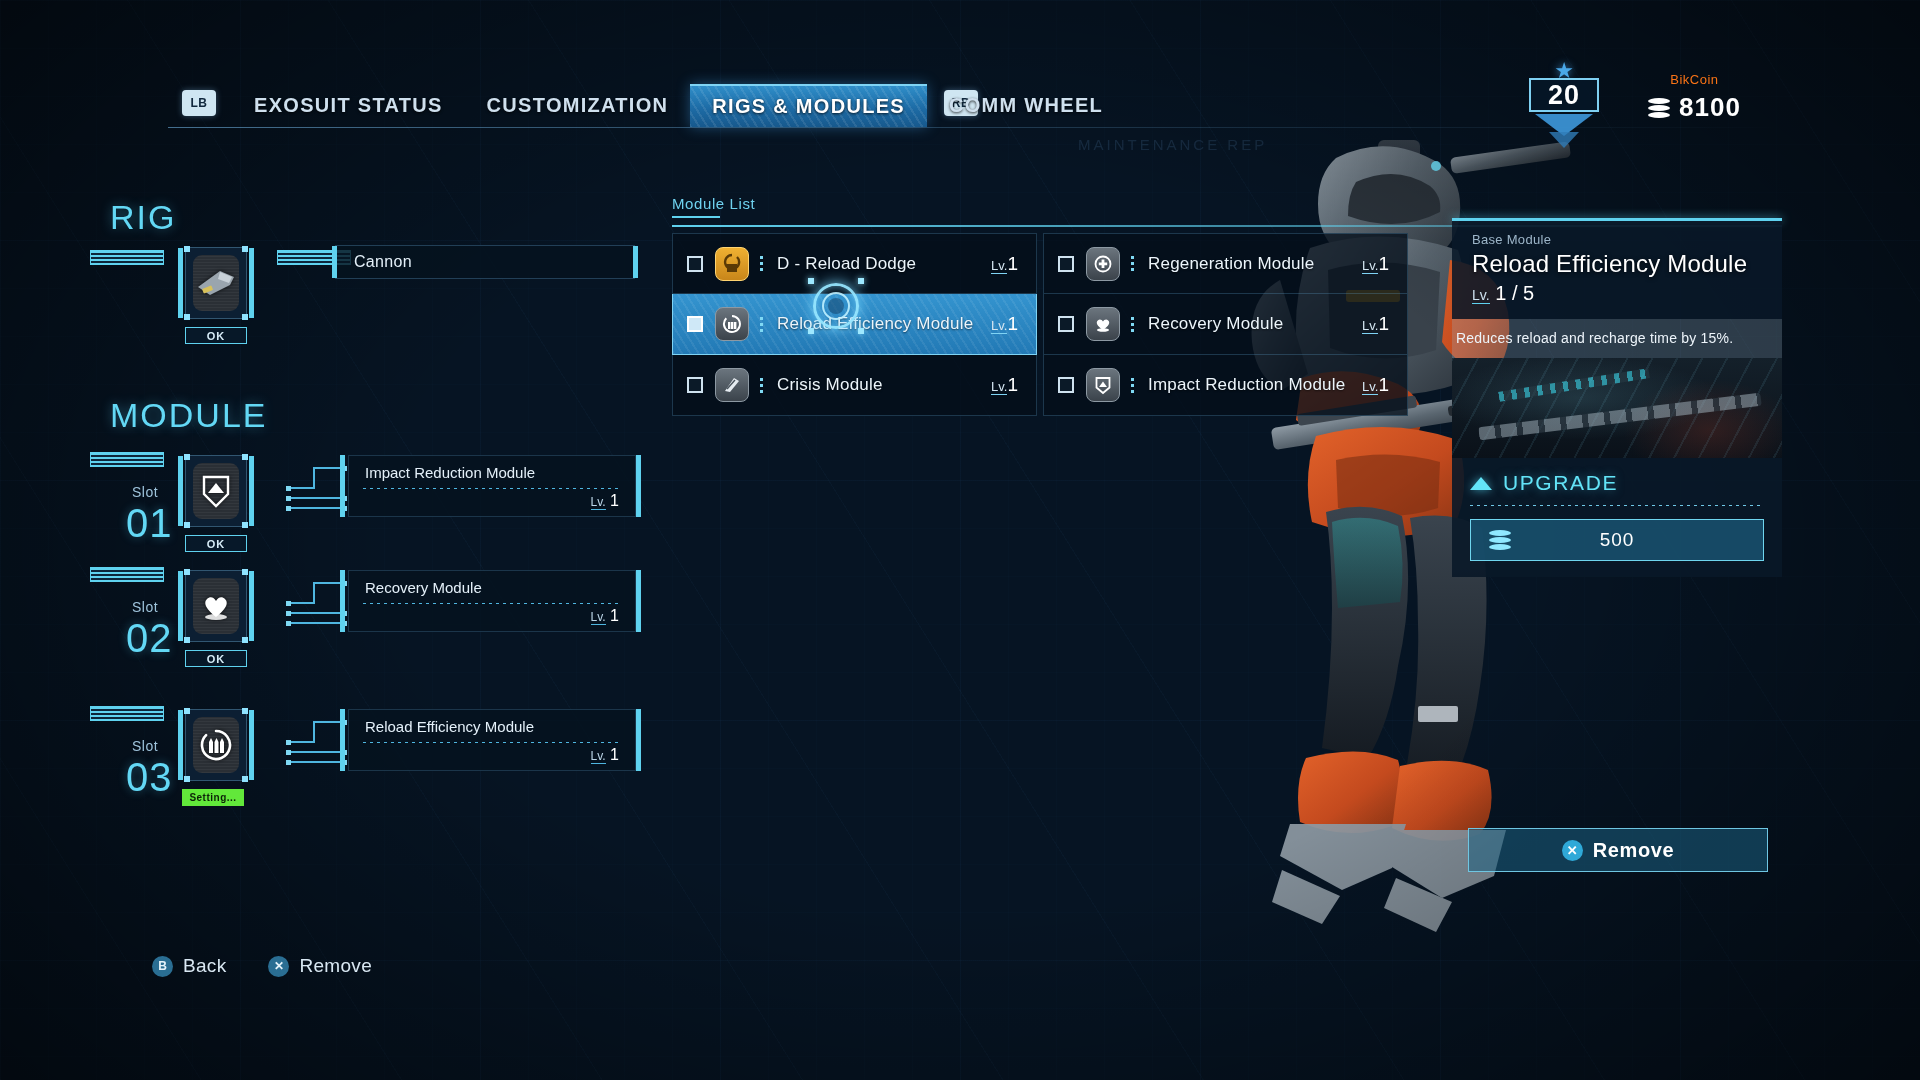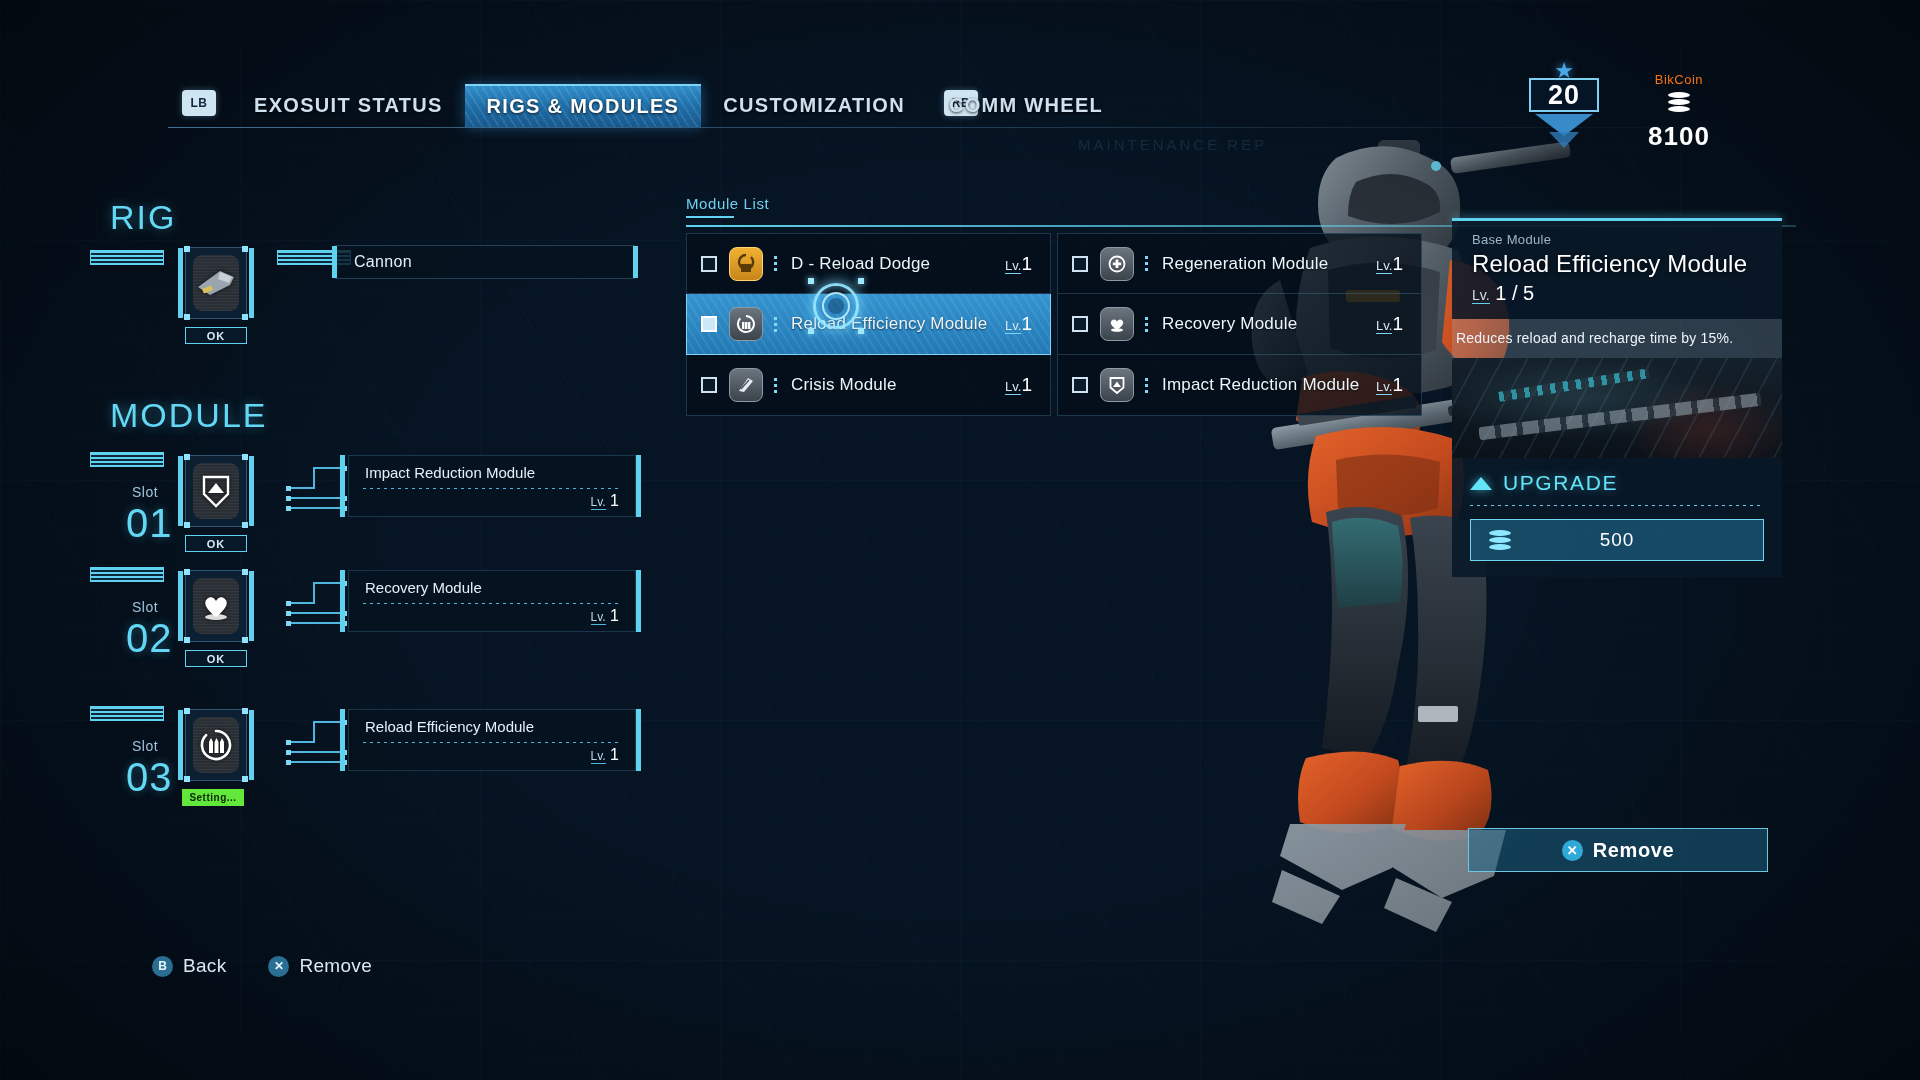--- a/index.html
+++ b/index.html
@@ -58,21 +58,21 @@
     border:2px solid #7fd0f2; background:rgba(6,22,40,.85);
     display:flex; align-items:center; justify-content:center;
     font-size:27px; font-weight:bold; color:#ffffff; letter-spacing:1px; }
   .lv-chev{ position:absolute; left:10px; top:52px; width:58px; height:22px;
     background:#3d96d8; clip-path:polygon(0 0,100% 0,50% 100%); opacity:.92; }
   .lv-chev2{ position:absolute; left:24px; top:70px; width:30px; height:16px;
     background:#2f7cb8; clip-path:polygon(0 0,100% 0,50% 100%); opacity:.8; }
 
   #coin{ position:absolute; left:1648px; top:72px; text-align:center; }
   .coin-label{ font-size:13px; color:#f97316; letter-spacing:.5px; }
-  .coin-row{ display:flex; align-items:center; gap:9px; margin-top:5px; justify-content:flex-start;flex-direction:column; }
+  .coin-row{ display:flex; align-items:center; gap:9px; margin-top:5px; justify-content:flex-start; }
   .coin-val{ font-size:26px; font-weight:bold; color:#ffffff; letter-spacing:1px; }
   .coin-ic{ display:inline-block; width:22px; height:20px; position:relative; }
   .coin-ic i{ position:absolute; left:0; width:22px; height:6px; border-radius:50%;
     background:#ffffff; display:block; }
   .coin-ic i:nth-child(1){ top:0; } .coin-ic i:nth-child(2){ top:7px; } .coin-ic i:nth-child(3){ top:14px; }
 
   
   .sectitle{ position:absolute; font-size:34px; letter-spacing:2px; color:#63d8f5;
     text-shadow:0 0 12px rgba(80,200,240,.45); font-weight:400; }
   .barL{ position:absolute; width:74px; height:15px;
@@ -109,21 +109,21 @@
   .modbox{ position:absolute; width:288px; height:62px; background:rgba(5,18,30,.82);
     border:1px solid rgba(95,160,205,.25); }
   .modbox .mtitle{ position:absolute; left:16px; top:8px; font-size:15px; color:#e4f0f9; }
   .modbox .mdash{ position:absolute; left:14px; right:14px; top:32px; height:1px;
     background:repeating-linear-gradient(90deg,#4fb6e0 0 3px, transparent 3px 7px); }
   .modbox .mlv{ position:absolute; right:16px; bottom:6px; font-size:16px; color:#ffffff; }
   .modbox .mlv small{ font-size:12px; color:#bcd6e8; border-bottom:1px solid #4fb6e0; }
   .connector{ position:absolute; }
 
   
-  #mlist{ position:absolute; left:672px; top:195px; width:1110px;margin-left:14px; }
+  #mlist{ position:absolute; left:672px; top:195px; width:1110px; }
   .ml-title{ font-size:15px; color:#6fd2ef; letter-spacing:.6px; }
   .ml-underline{ width:48px; height:2px; background:#5fd2ef; margin-top:4px; }
   .ml-top{ position:absolute; left:0; top:30px; width:1110px; height:2px;
     background:linear-gradient(90deg,#5fd2ef, rgba(95,210,239,.25)); }
   .ml-cols{ position:absolute; top:38px; left:0; display:flex; gap:6px; }
   .ml-col{ width:365px; }
   .mrow{ position:relative; height:61px; display:flex; align-items:center;
     background:rgba(4,14,25,.78); border:1px solid rgba(95,160,205,.28);
     border-top:none; }
   .mrow:first-child{ border-top:1px solid rgba(95,160,205,.28); }
@@ -287,22 +287,22 @@
 </div>
 
 <div id="vig"></div>
 
 <div class="hline"></div>
 <div class="bump" style="left:182px;">LB</div>
 <div class="bump" style="left:944px;">RB</div>
 
 <div class="tabs">
   <div class="tab">EXOSUIT STATUS</div>
+  <div class="tab">CUSTOMIZATION</div>
   <div class="tab sel">RIGS &amp; MODULES</div>
-  <div class="tab">CUSTOMIZATION</div>
   <div class="tab">COMM WHEEL</div>
 </div>
 
 <div id="lvlbadge">
   <div class="lv-star">★</div>
   <div class="lv-shield">20</div>
   <div class="lv-chev"></div>
   <div class="lv-chev2"></div>
 </div>
 

